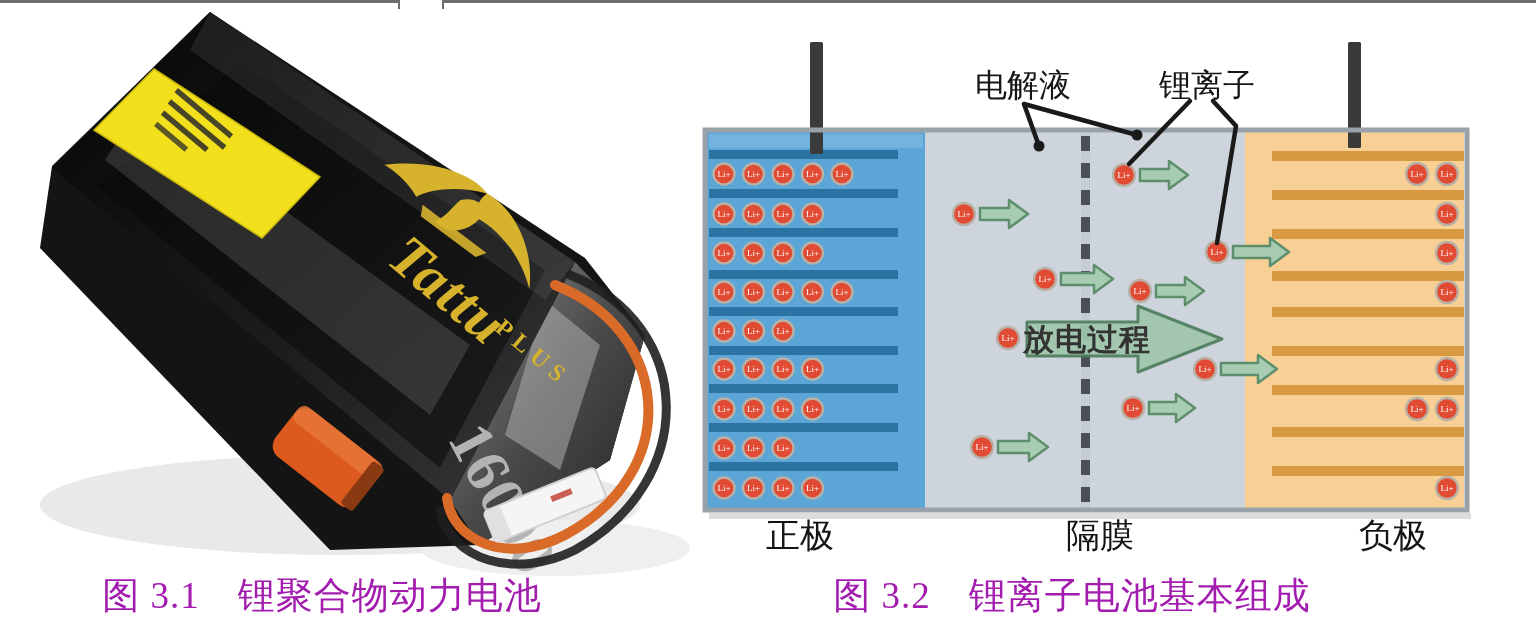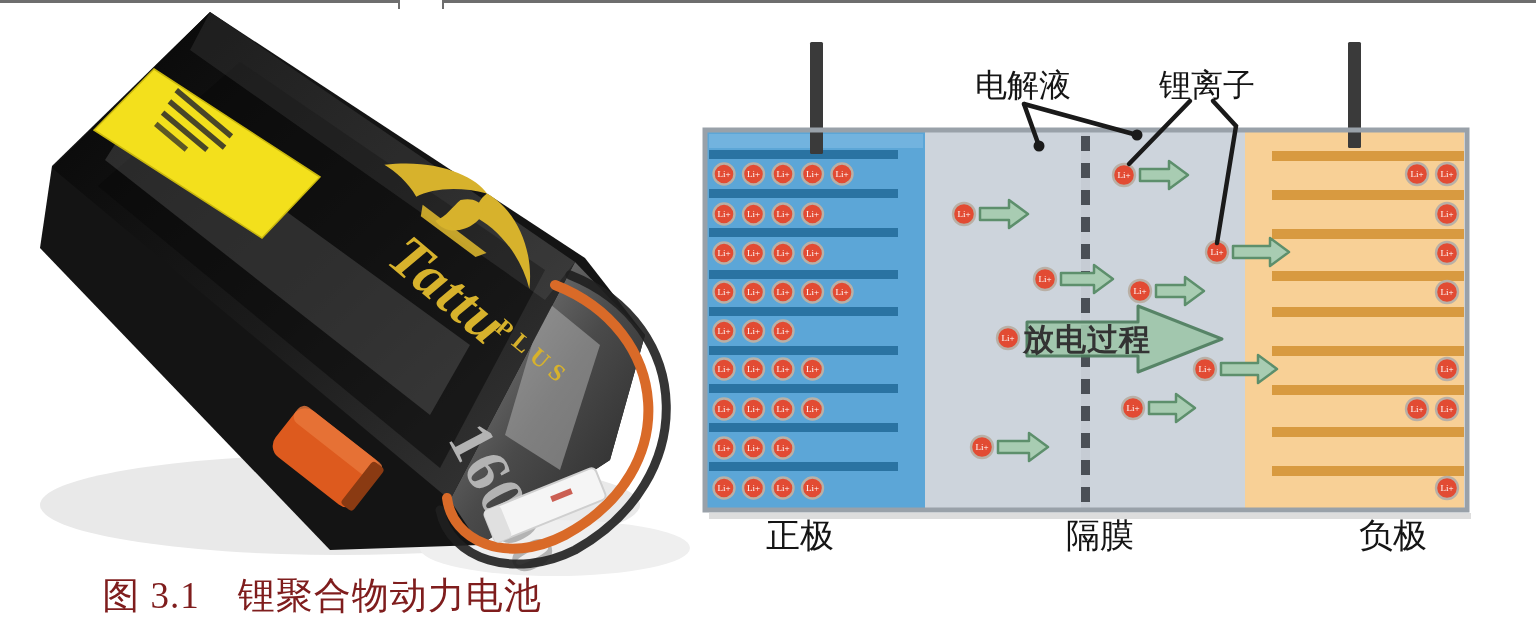--- a/index.html
+++ b/index.html
@@ -4,21 +4,21 @@
 <style>
   html,body{margin:0;padding:0;background:#ffffff;}
   .stage{position:relative;width:1536px;height:629px;background:#fff;overflow:hidden;
          font-family:"Liberation Serif", serif;}
   .top-line{position:absolute;left:0;top:0;width:1536px;height:3px;background:#6e6e6e;}
   .top-notch{position:absolute;left:400px;top:0;width:42px;height:3px;background:#ffffff;}
   .top-tick-a,.top-tick-b{position:absolute;top:0;width:2px;height:9px;background:#6e6e6e;}
   .top-tick-a{left:398px;} .top-tick-b{left:442px;}
   svg{position:absolute;left:0;top:0;}
   .caption{position:absolute;top:570px;height:52px;line-height:52px;
-           font-size:37px;color:#7f1d1d;text-align:center;letter-spacing:1px;
+           font-size:37px;color:#a21caf;text-align:center;letter-spacing:1px;
            font-family:"Liberation Serif", serif;white-space:pre;}
   .caption-1{left:0;width:644px;}
   .caption-2{left:772px;width:600px;}
   text{font-family:"Liberation Serif", serif;}
 </style>
 </head>
 <body>
 
 <div class="stage">
 
@@ -372,13 +372,14 @@
     <circle cx="1137" cy="135" r="5.5" fill="#1a1a1a"></circle>
 
     <text x="1023" y="96" text-anchor="middle" font-size="32" fill="#151515">电解液</text>
     <text x="1207" y="96" text-anchor="middle" font-size="32" fill="#151515">锂离子</text>
     <text x="800" y="547" text-anchor="middle" font-size="34" fill="#151515">正极</text>
     <text x="1100" y="547" text-anchor="middle" font-size="34" fill="#151515">隔膜</text>
     <text x="1393" y="547" text-anchor="middle" font-size="34" fill="#151515">负极</text>
   </svg>
 
   <div class="caption caption-1">图 3.1　锂聚合物动力电池</div>
+  <div class="caption caption-2">图 3.2　锂离子电池基本组成</div>
 </div>
 
 </body></html>

